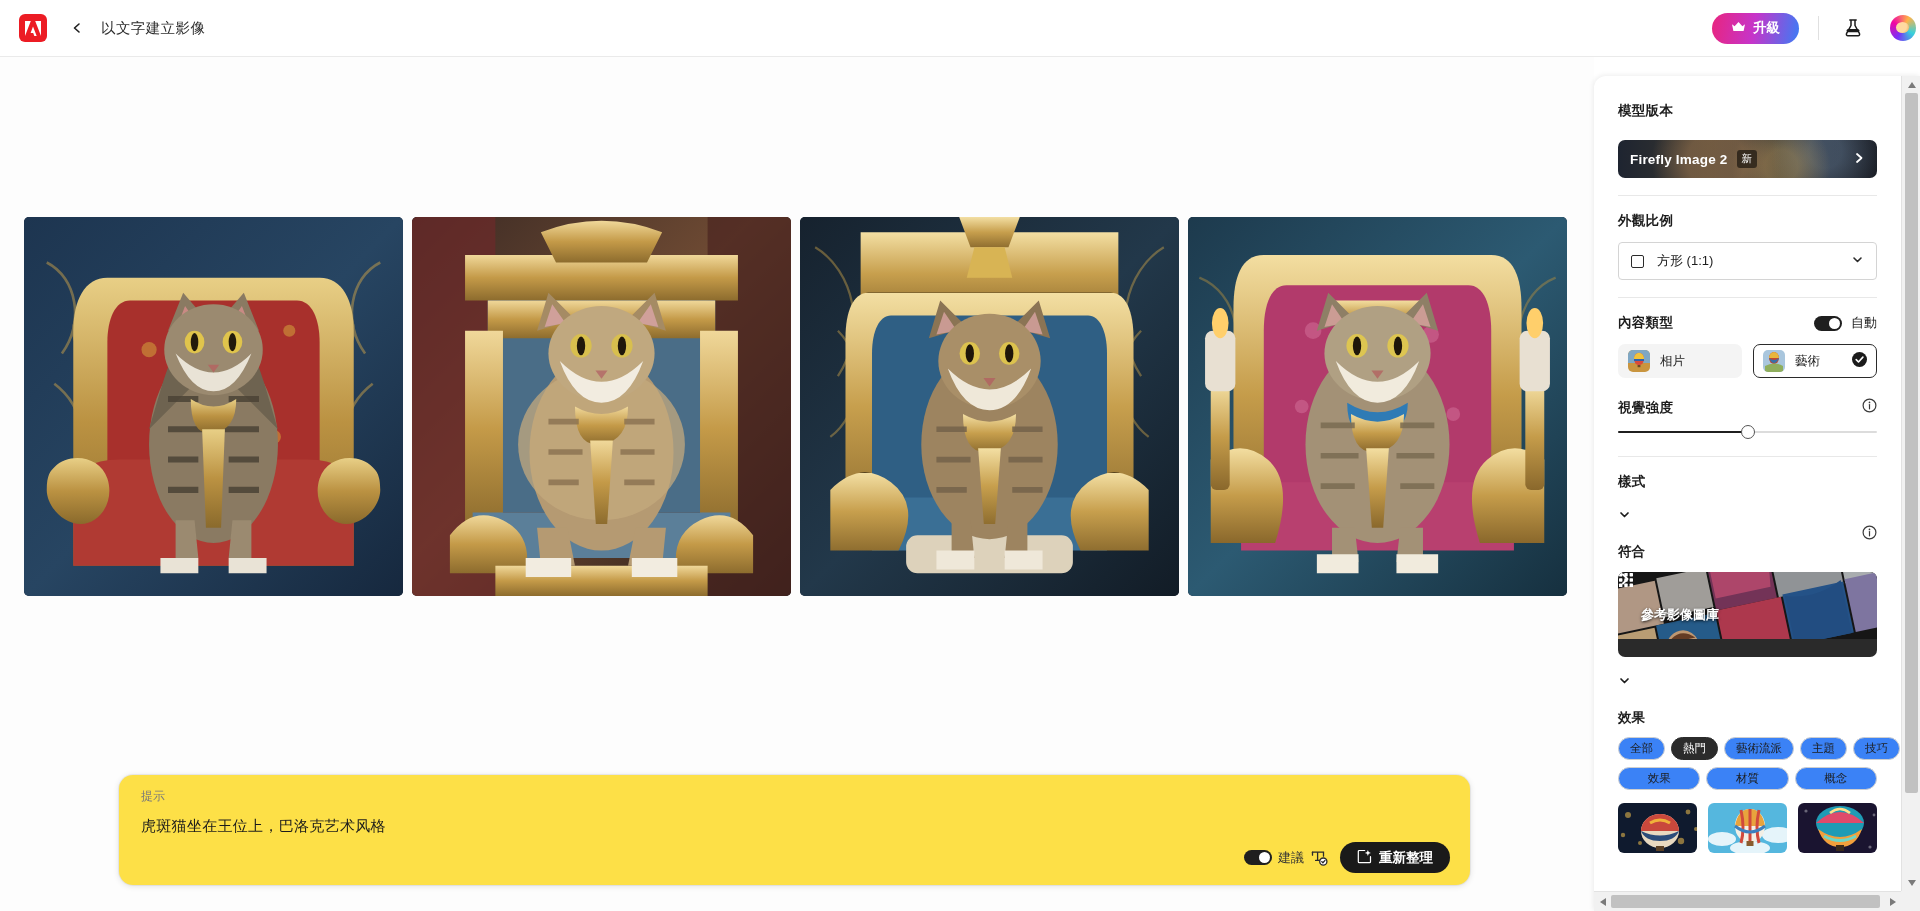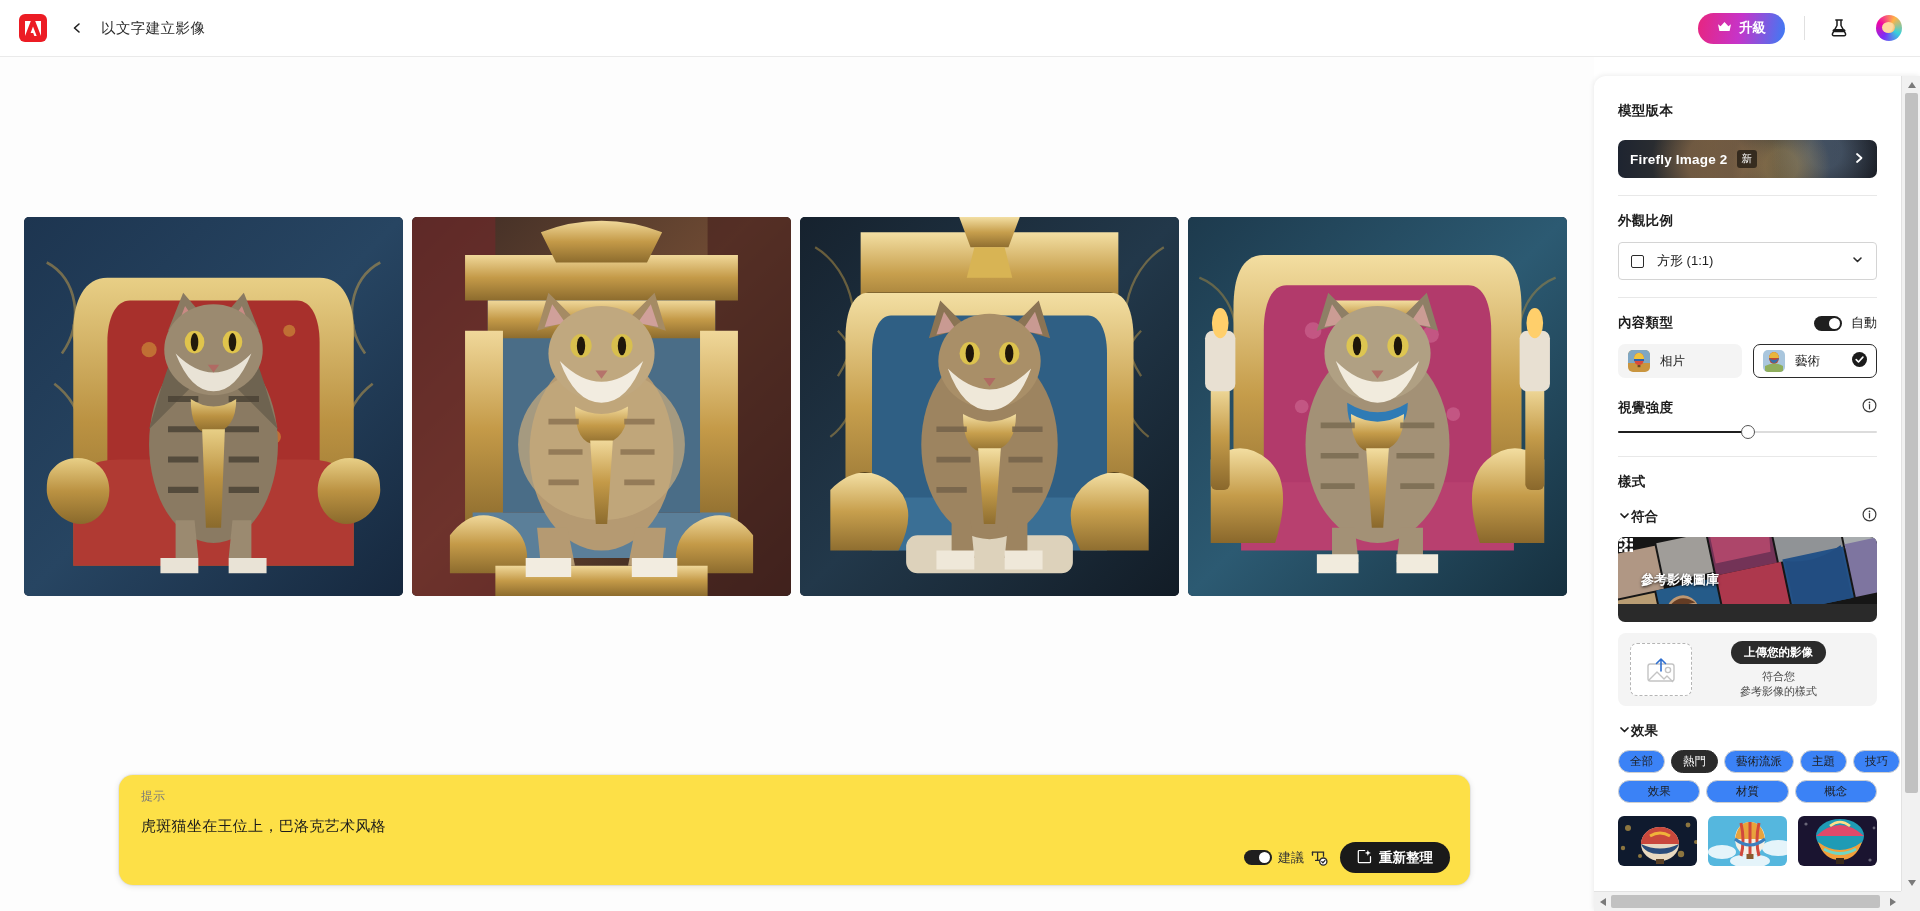--- a/index.html
+++ b/index.html
@@ -28,21 +28,21 @@
     margin-left: 20px; width: 20px; height: 20px;
     display: flex; align-items: center; justify-content: center;
     color: #1f1f1f; cursor: pointer;
   }
   .page-title {
     margin-left: 14px;
     font-size: 14.5px; color: #2c2c2c; letter-spacing: .4px; text-align: right;
   }
   .header-right {
     margin-left: auto; display: flex; align-items: center;
-    gap: 0; padding-right: 18px;
+    gap: 0; padding-right: 4px;
   }
   .upgrade-btn {
     display: flex; align-items: center; gap: 7px;
     height: 31px; padding: 0 19px;
     border-radius: 16px; border: none; cursor: pointer;
     background: linear-gradient(100deg,#e8257f 0%,#c634c9 48%,#3b7cf5 100%);
     color: #fff; font-size: 13.5px; font-weight: bold;
     font-family: inherit;
   }
   .crown-icon { display: block; }
@@ -216,21 +216,21 @@
   .slider-thumb {
     position: absolute; top: 0; left: 50%; margin-left: -7px;
     width: 14px; height: 14px; border-radius: 50%;
     background: #fff; border: 1.6px solid #555; cursor: pointer;
   }
 
   .collapse-row {
     margin-top: 16px; display: flex; align-items: center;
     justify-content: space-between; cursor: pointer;
   }
-  .collapse-left { display: flex; align-items: flex-end; gap: 0; }
+  .collapse-left { display: flex; align-items: flex-start; gap: 18px; flex-direction: column; }
   .collapse-title { font-size: 13.5px; font-weight: bold; color: #1d1d1d; }
 
   .gallery-banner {
     margin-top: 11px; height: 85px; border-radius: 7px;
     position: relative; overflow: hidden; cursor: pointer;
     background: #2a2a2a;
   }
   .gallery-banner svg { position: absolute; inset: 0; }
   .gb-inner {
     position: absolute; inset: 0; display: flex;
@@ -749,37 +749,20 @@
         </span>
         <span class="gb-text">參考影像圖庫</span>
         <span class="gb-chev">
           <svg width="14" height="14" viewBox="0 0 14 14" fill="none" stroke="currentColor" stroke-width="1.9" stroke-linecap="round" stroke-linejoin="round">
             <polyline points="5,2.5 9.5,7 5,11.5"></polyline>
           </svg>
         </span>
       </div>
     </div>
 
-    <div class="upload-card">
-      <div class="upload-drop">
-        <svg width="34" height="28" viewBox="0 0 34 28" fill="none" stroke="#c4c4c4" stroke-width="1.4">
-          <rect x="4" y="8" width="26" height="17" rx="2.2"></rect>
-          <circle cx="24" cy="14" r="2.6"></circle>
-          <path d="M5 24l8-8 7 7 3-3 6 6" stroke-linejoin="round"></path>
-          <path d="M17 15V3M12.5 7.5L17 3l4.5 4.5" stroke="#2f6fd0" stroke-width="1.6" stroke-linecap="round" stroke-linejoin="round"></path>
-        </svg>
-      </div>
-      <div class="upload-right">
-        <button class="upload-btn">上傳您的影像</button>
-        <div class="upload-caption">
-          <div>符合您</div>
-          <div>參考影像的樣式</div>
-        </div>
-      </div>
-    </div>
 
     <div class="collapse-row">
       <span class="collapse-left">
         <span>
           <svg width="13" height="13" viewBox="0 0 13 13" fill="none" stroke="#1d1d1d" stroke-width="1.7" stroke-linecap="round" stroke-linejoin="round">
             <polyline points="3,5 6.5,8.5 10,5"></polyline>
           </svg>
         </span>
         <span class="collapse-title">效果</span>
       </span>

